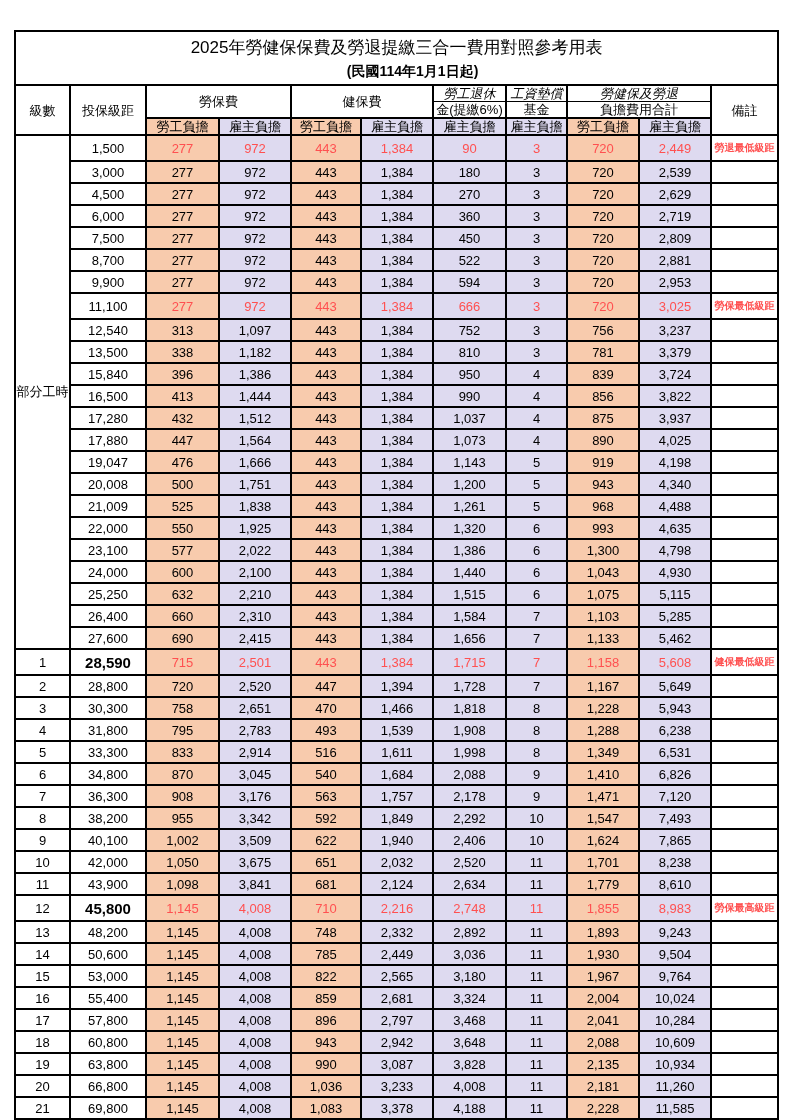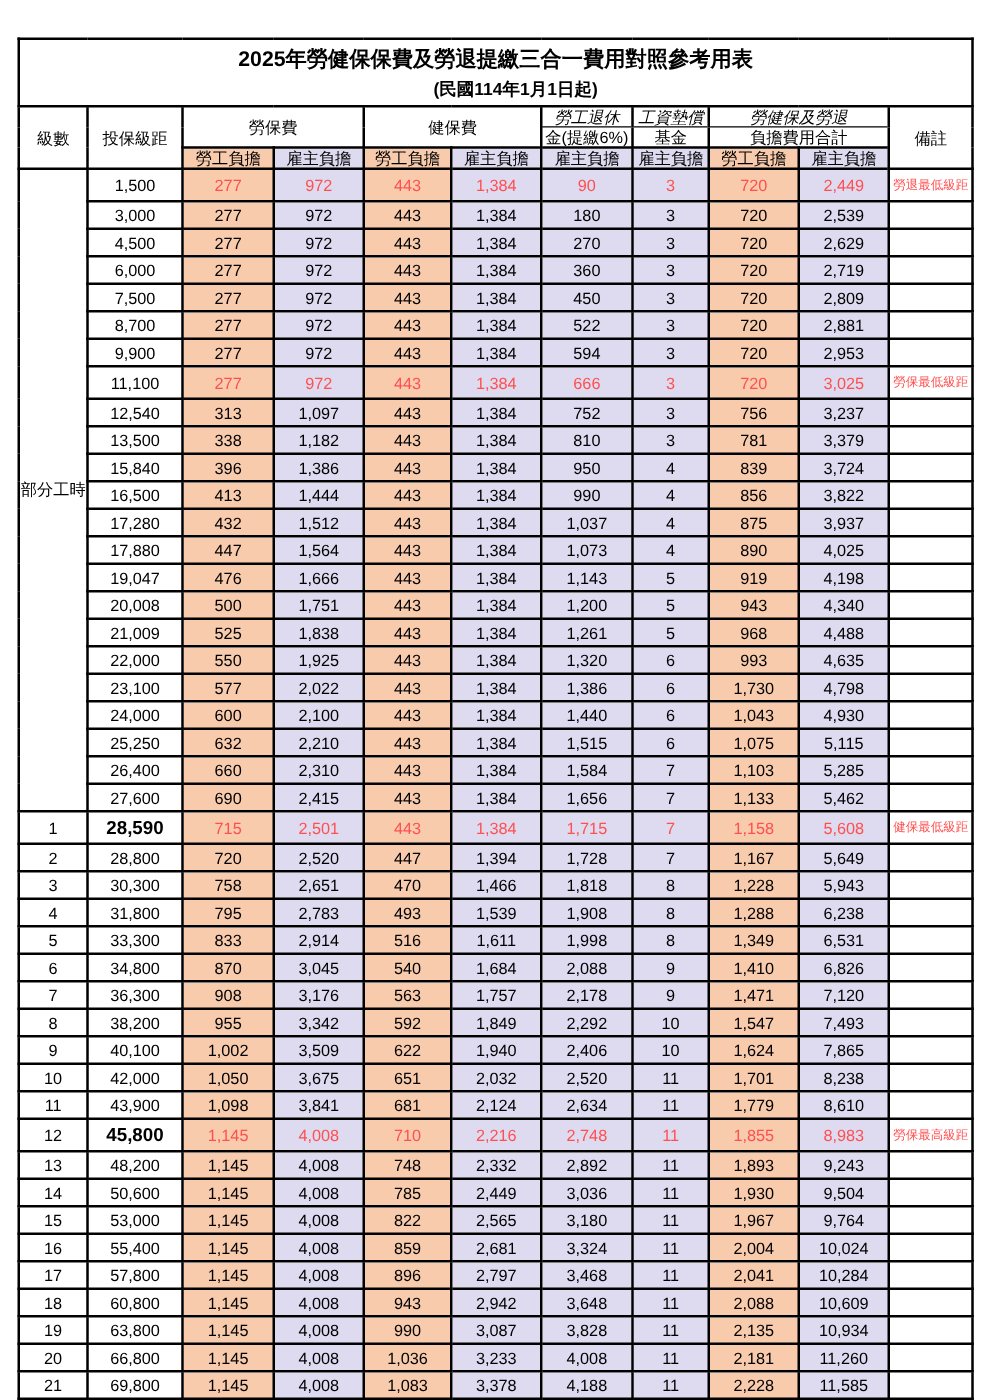--- a/index.html
+++ b/index.html
@@ -1,30 +1,30 @@
 <!DOCTYPE html>
 <html><head>
 <meta charset="utf-8">
 <style>
   html,body{margin:0;padding:0;background:#fff;}
   body{width:791px;height:1120px;font-family:"Liberation Sans","DejaVu Sans",sans-serif;color:#000;}
   table{border-collapse:collapse;table-layout:fixed;width:763px;margin:30px 0 0 14px;}
   td,th{border:2px solid #000;text-align:center;vertical-align:middle;padding:0;font-weight:normal;overflow:hidden;white-space:nowrap;}
   .title-cell{height:52px;}
-  .t1{font-size:17px;font-weight:bold;line-height:26px;}
+  .t1{font-size:17px;font-weight:normal;line-height:26px;}
   .t2{font-size:14px;font-weight:bold;line-height:20px;margin-left:32px;}
   thead th{font-size:13px;height:15px;line-height:15px;}
   .thin-b{border-bottom-width:1px;font-style:italic;}
   .thin-t{border-top-width:1px;}
   tbody td{font-size:13px;height:20px;}
   .emp{background:var(--emp);}
   .er{background:var(--er);}
   .red-row td{height:24px;}
   .red-row .val,.remark{color:var(--hl);}
-  .remark{font-size:10px;}
+  .remark{font-size:10px;font-weight:bold;}
   .bold-row .bracket{font-weight:bold;font-size:15px;margin-top:12px;}
   .part-time{font-size:13px;text-align:center;}
 </style>
 </head>
 <body style="--emp: #F8CBAD; --er: #DEDAF0; --hl: #FF5050;">
 
 <table>
   <colgroup>
     <col style="width:55px">
       <col style="width:76px">
@@ -290,21 +290,21 @@
         <td class="remark"></td>
       </tr>
       <tr>
         <td class="bracket">23,100</td>
         <td class="val emp">577</td>
         <td class="val er">2,022</td>
         <td class="val emp">443</td>
         <td class="val er">1,384</td>
         <td class="val er">1,386</td>
         <td class="val er">6</td>
-        <td class="val emp">1,730</td>
+        <td class="val emp">1,300</td>
         <td class="val er">4,798</td>
         <td class="remark"></td>
       </tr>
       <tr>
         <td class="bracket">24,000</td>
         <td class="val emp">600</td>
         <td class="val er">2,100</td>
         <td class="val emp">443</td>
         <td class="val er">1,384</td>
         <td class="val er">1,440</td>

